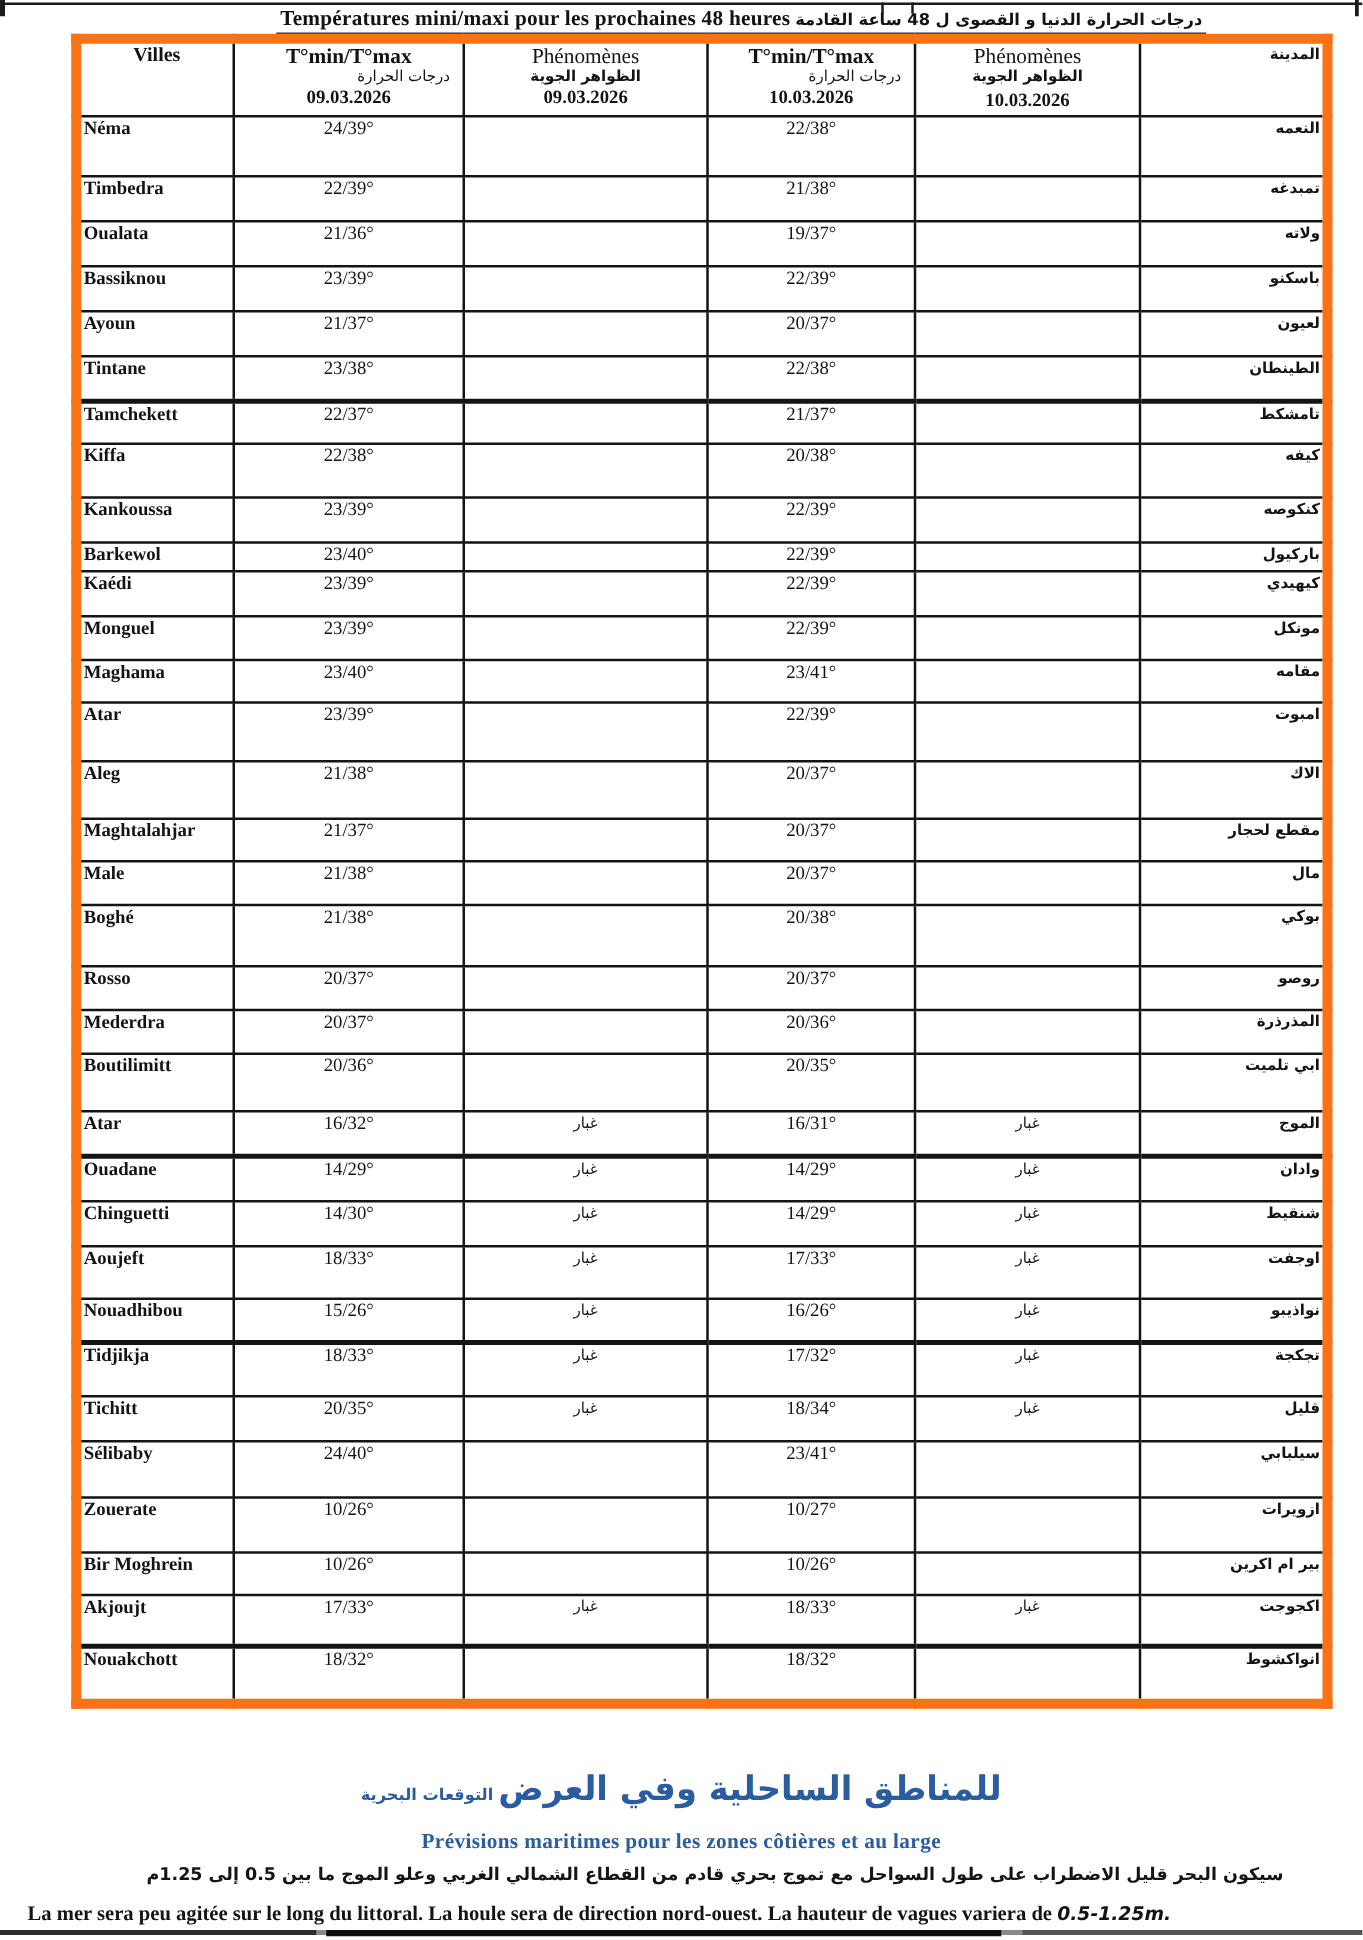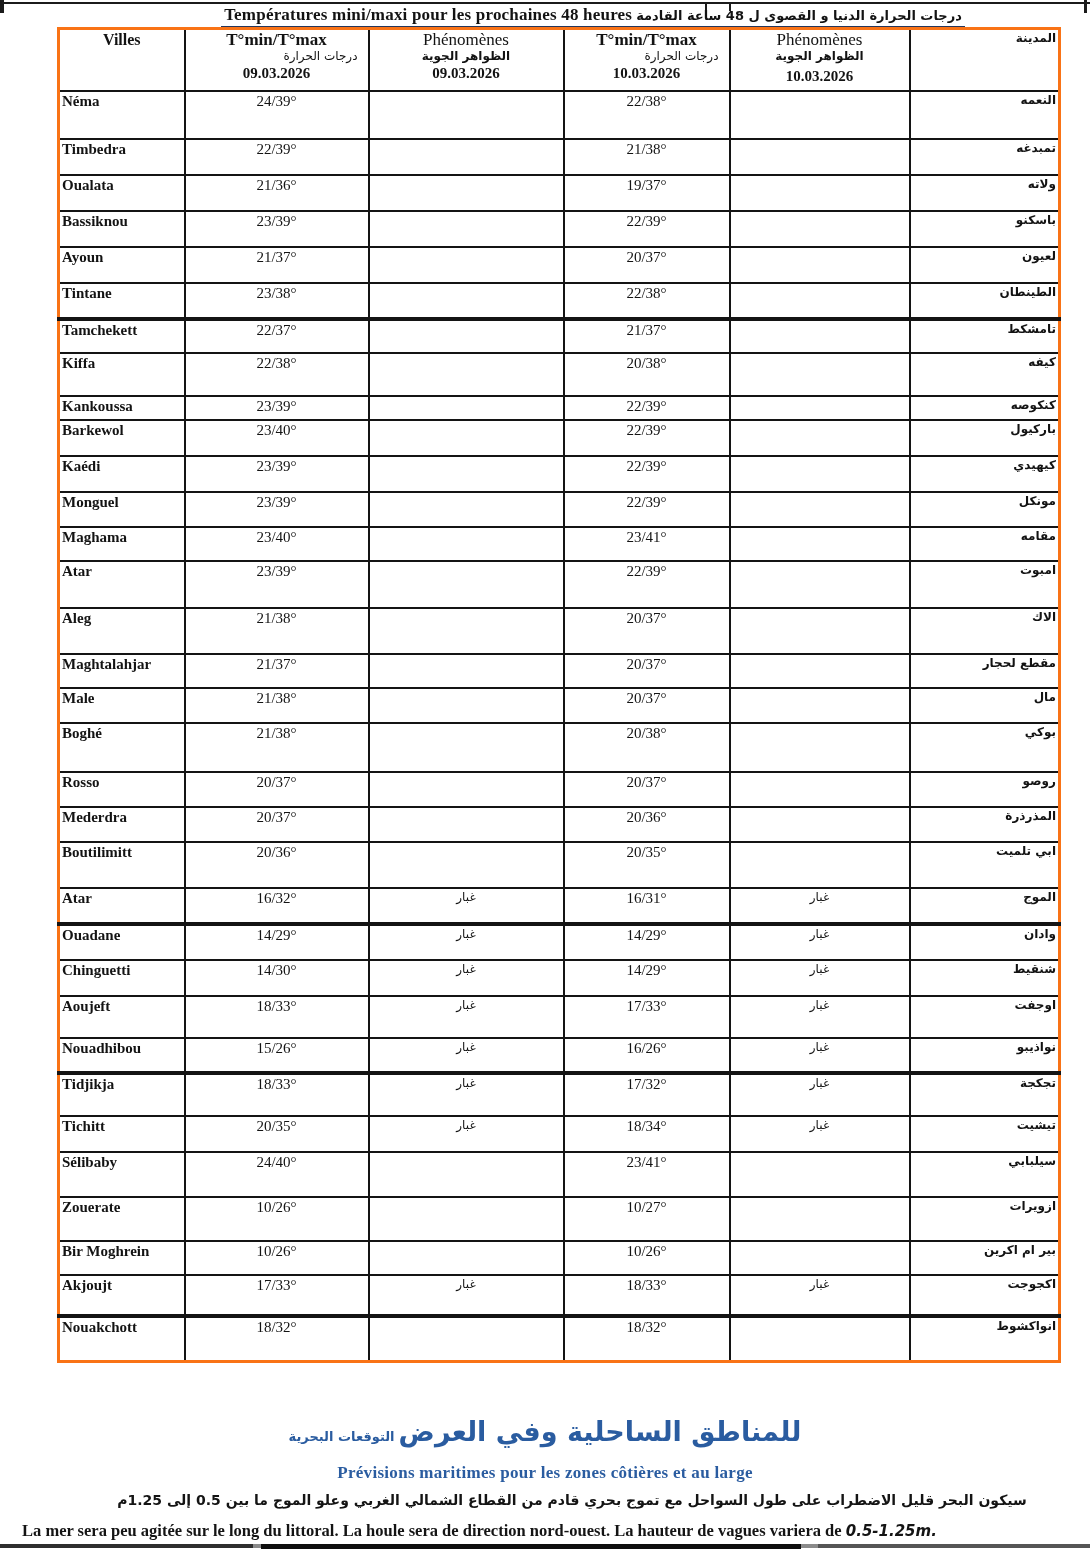--- a/index.html
+++ b/index.html
@@ -19,21 +19,21 @@
   
   .title-wrap{position:absolute;top:5px;left:0;width:1090px;text-align:center;white-space:nowrap;padding-left:48px;}
   .title-inner{display:inline-block;border-bottom:2px solid #24365c;padding:0 3px 1px 3px;}
   .title-fr{font-weight:bold;font-size:17px;letter-spacing:.2px;}
   .title-ar{font-family:"DejaVu Sans",sans-serif;font-weight:bold;font-size:13px;}
 
   
   table.wx{
     position:absolute;top:27px;left:57px;width:1001px;
     border-collapse:collapse;table-layout:fixed;
-    border:3px solid #f97316;
+    border:8px solid #f97316;
   }
   .wx th,.wx td{border:2px solid #141414;vertical-align:top;padding:1px 2px;overflow:hidden;}
   .wx thead tr{height:62px;}
   .th-villes{font-size:16px;font-weight:bold;text-align:center;}
   .hdr-main{font-size:17px;font-weight:bold;text-align:center;line-height:1.05;}
   .hdr-main.plain{font-weight:normal;}
   .hdr-ar{font-family:"DejaVu Sans",sans-serif;font-size:12px;font-weight:normal;direction:rtl;line-height:1.25;}
   .hdr-ar.right{text-align:right;padding-right:8px;}
   .hdr-ar.center{text-align:center;font-weight:bold;}
   .hdr-date{font-size:15px;font-weight:bold;text-align:center;line-height:1.3;}
@@ -177,29 +177,29 @@
     <td class="c-ar">تامشكط</td>
   </tr>
       <tr style="height: 43px;">
     <td class="c-ville">Kiffa</td>
     <td class="c-temp">22/38°</td>
     <td class="c-phen"></td>
     <td class="c-temp">20/38°</td>
     <td class="c-phen"></td>
     <td class="c-ar">كيفه</td>
   </tr>
-      <tr style="height: 24px;">
+      <tr style="height: 36px;">
     <td class="c-ville">Kankoussa</td>
     <td class="c-temp">23/39°</td>
     <td class="c-phen"></td>
     <td class="c-temp">22/39°</td>
     <td class="c-phen"></td>
     <td class="c-ar">كنكوصه</td>
   </tr>
-      <tr style="height: 36px; margin-top: 28px;">
+      <tr style="height: 23px; margin-top: 28px;">
     <td class="c-ville">Barkewol</td>
     <td class="c-temp">23/40°</td>
     <td class="c-phen"></td>
     <td class="c-temp">22/39°</td>
     <td class="c-phen"></td>
     <td class="c-ar">باركيول</td>
   </tr>
       <tr style="height: 36px;">
     <td class="c-ville">Kaédi</td>
     <td class="c-temp">23/39°</td>
@@ -335,21 +335,21 @@
     <td class="c-temp">17/32°</td>
     <td class="c-phen">غبار</td>
     <td class="c-ar">تجكجة</td>
   </tr>
       <tr style="height: 36px;">
     <td class="c-ville">Tichitt</td>
     <td class="c-temp">20/35°</td>
     <td class="c-phen">غبار</td>
     <td class="c-temp">18/34°</td>
     <td class="c-phen">غبار</td>
-    <td class="c-ar">تيشيت</td>
+    <td class="c-ar">قليل</td>
   </tr>
       <tr style="height: 45px;">
     <td class="c-ville">Sélibaby</td>
     <td class="c-temp">24/40°</td>
     <td class="c-phen"></td>
     <td class="c-temp">23/41°</td>
     <td class="c-phen"></td>
     <td class="c-ar">سيلبابي</td>
   </tr>
       <tr style="height: 44px;">

